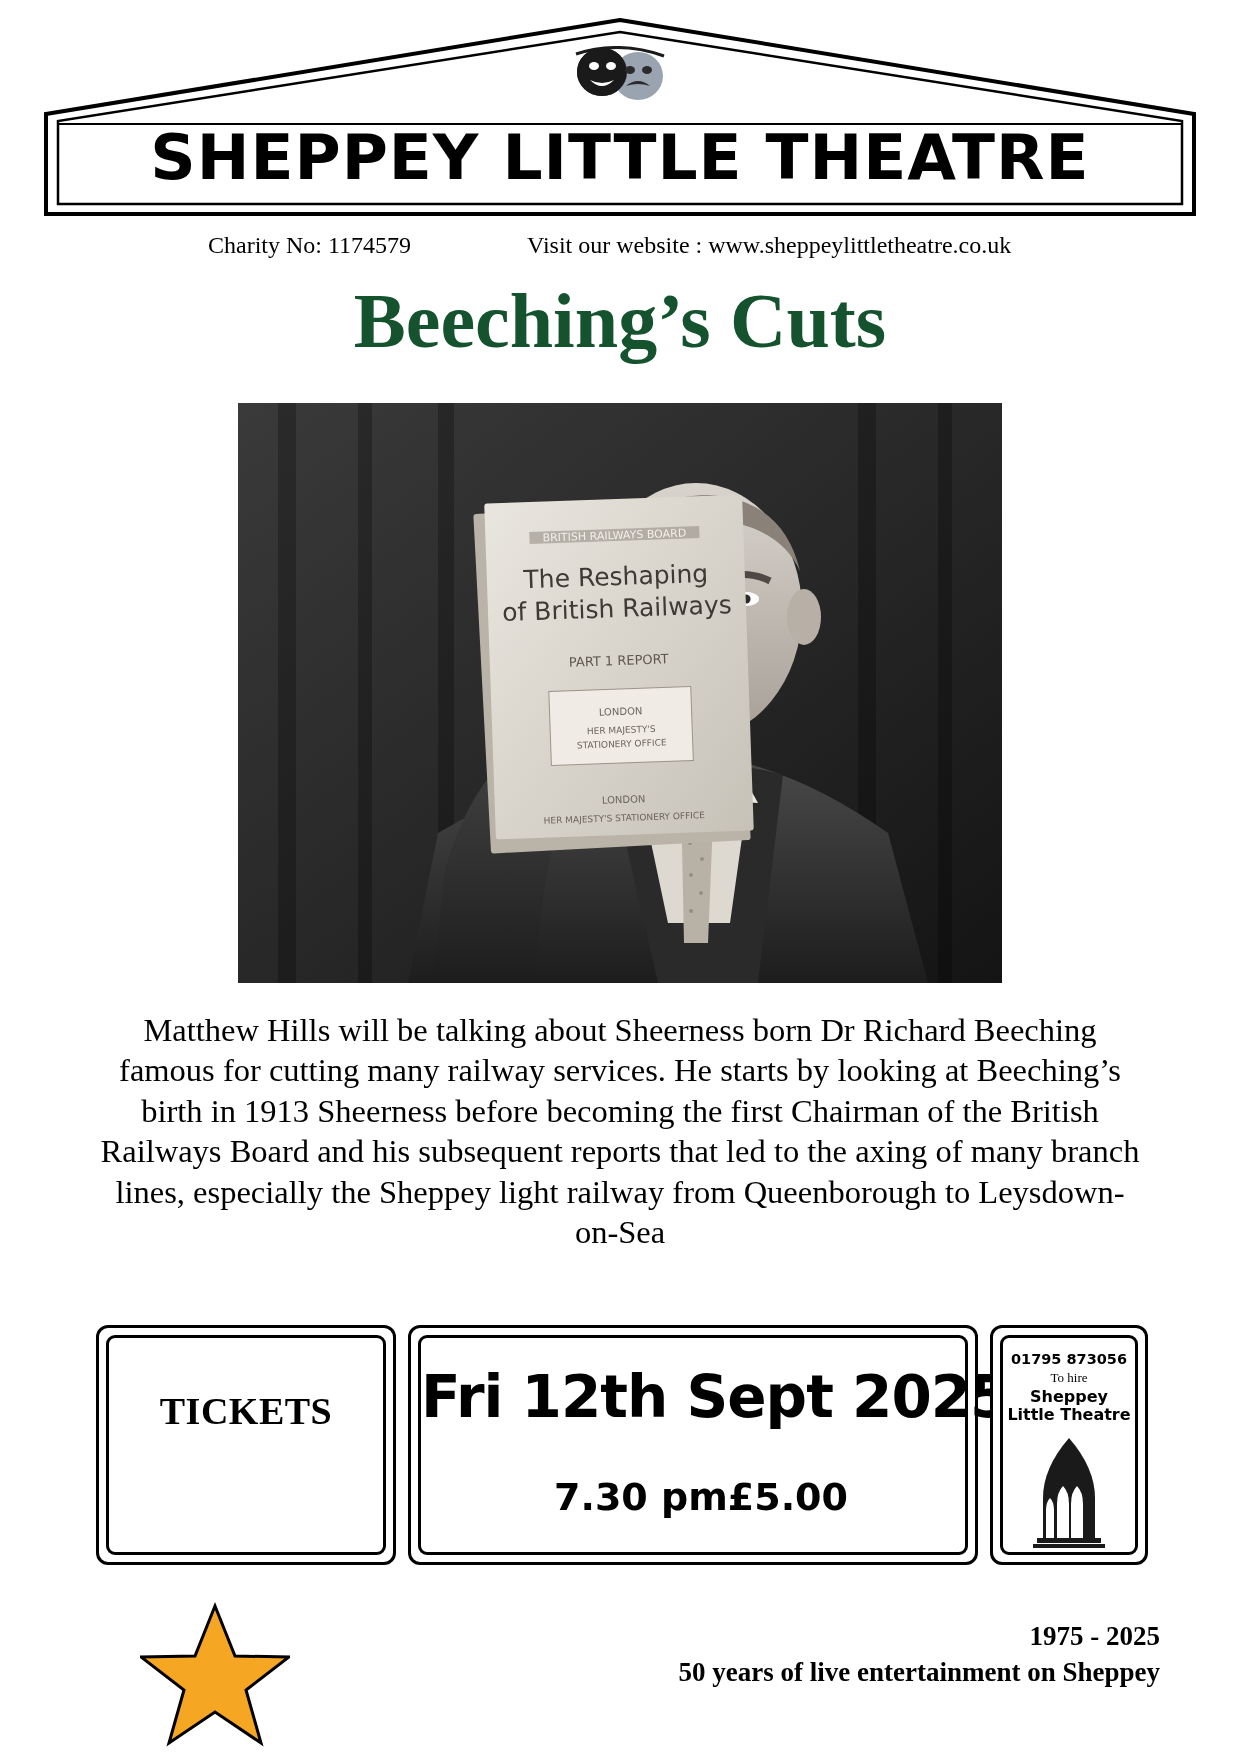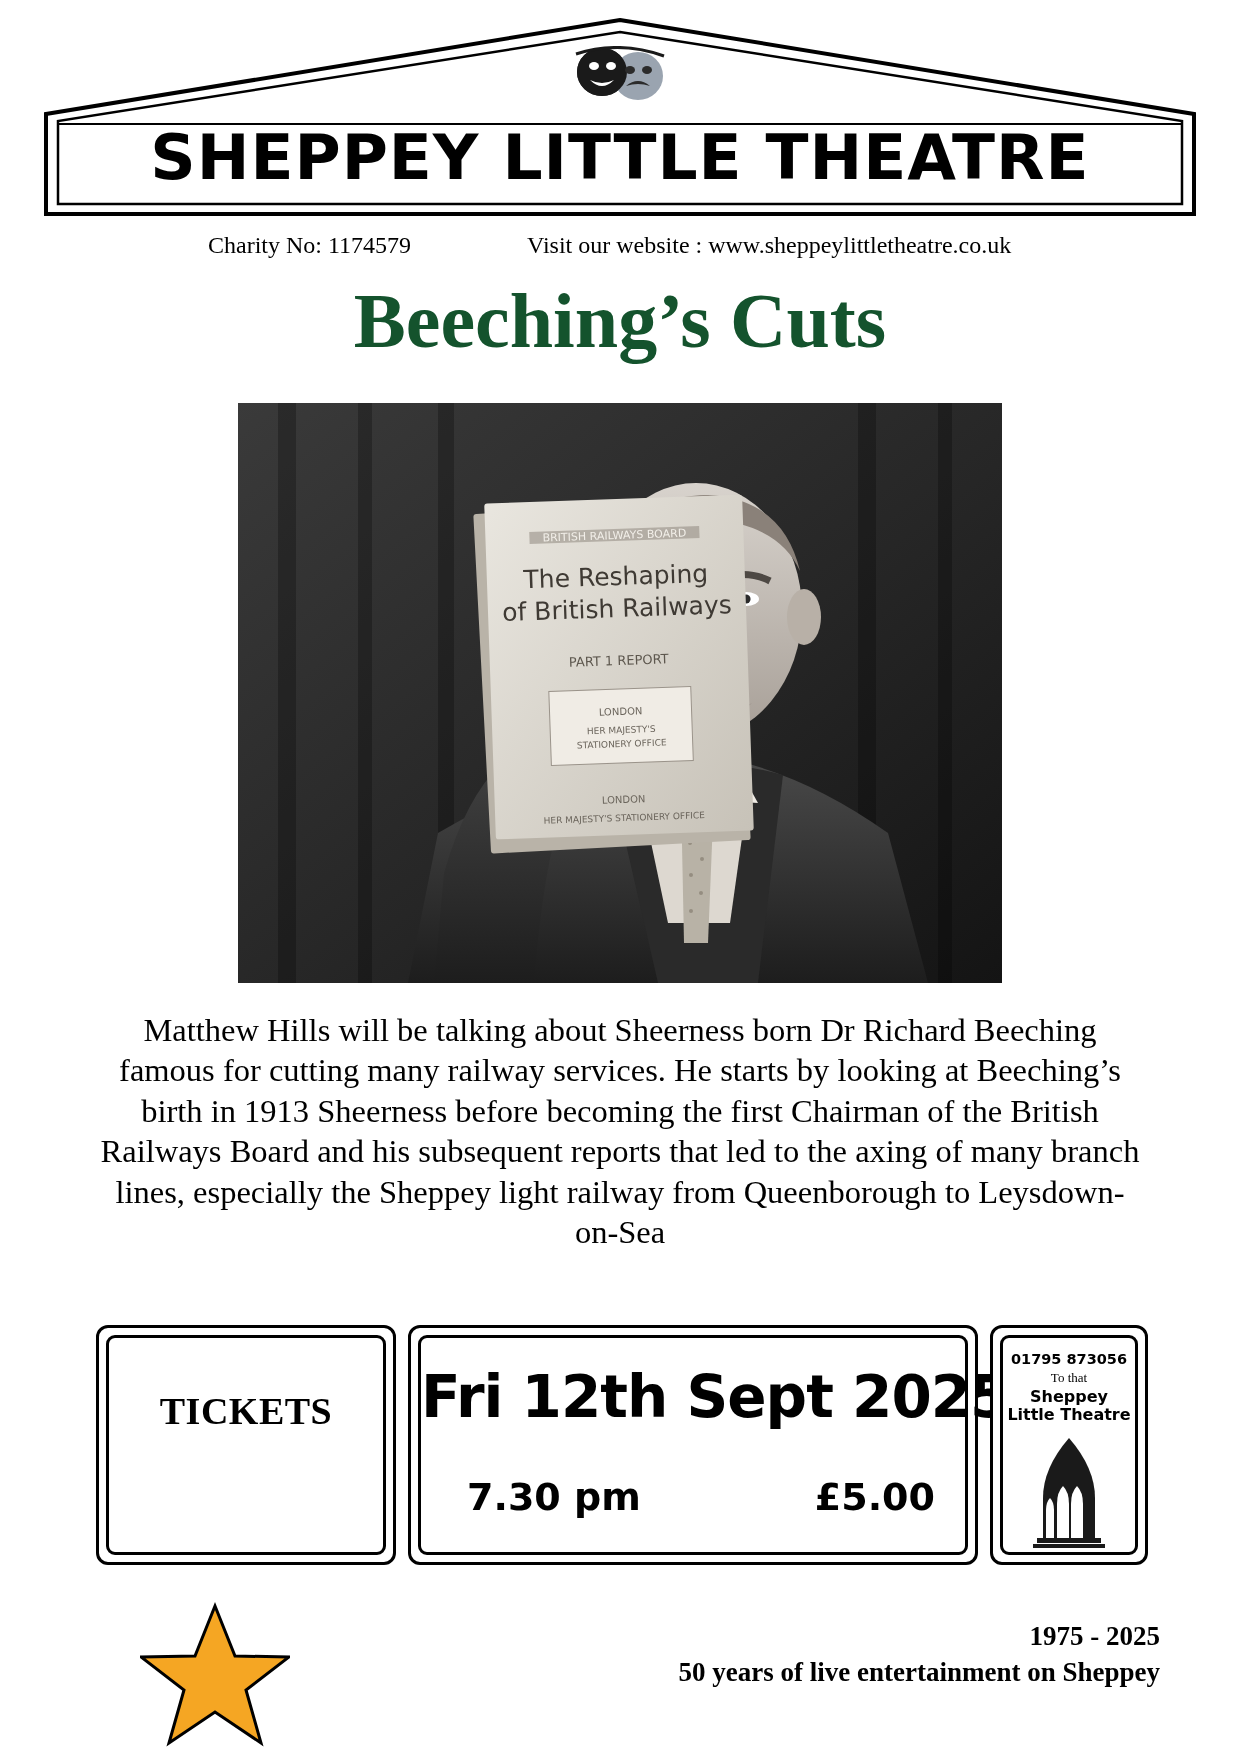--- a/index.html
+++ b/index.html
@@ -173,21 +173,21 @@
     font-weight: bold;
     font-size: 58px;
     line-height: 1;
     letter-spacing: -1px;
     white-space: nowrap;
   }
   .time-price {
     position: absolute;
     left: 46px; right: 30px; top: 140px;
     display: flex;
-    justify-content: space-between;
+    justify-content: center;
     font-family: "DejaVu Sans", sans-serif;
     font-weight: bold;
     font-size: 38px;
     line-height: 1;
   }
 
   .logo-phone {
     position: absolute;
     left: 0; right: 0; top: 14px;
     text-align: center;
@@ -408,21 +408,21 @@
       <div class="time-price">
         <span>7.30 pm</span>
         <span>£5.00</span>
       </div>
     </div>
   </div>
 
   <div class="obox box-logo">
     <div class="ibox">
       <div class="logo-phone">01795 873056</div>
-      <div class="logo-hire">To that</div>
+      <div class="logo-hire">To hire</div>
       <div class="logo-name">
         <div>Sheppey</div>
         <div>Little Theatre</div>
       </div>
       <div class="logo-mark">
         <svg width="100" height="115" viewBox="0 0 100 115">
           <path d="M50 4 Q76 34 76 64 L76 104 L24 104 L24 64 Q24 34 50 4 Z" fill="#1a1a1a"></path>
           <path d="M38 104 L38 70 Q38 58 44 52 Q50 58 50 70 L50 104 Z" fill="#ffffff"></path>
           <path d="M52 104 L52 70 Q52 58 58 52 Q64 58 64 70 L64 104 Z" fill="#ffffff"></path>
           <path d="M27 104 L27 76 Q27 68 31 64 Q35 68 35 76 L35 104 Z" fill="#ffffff"></path>

